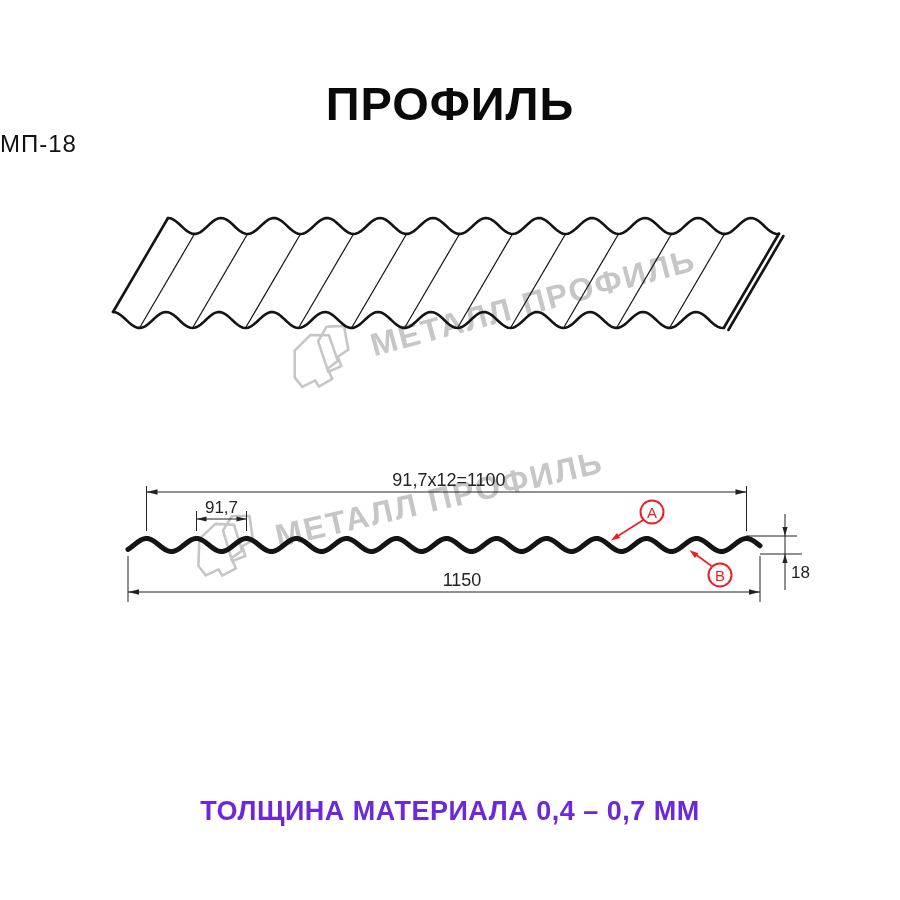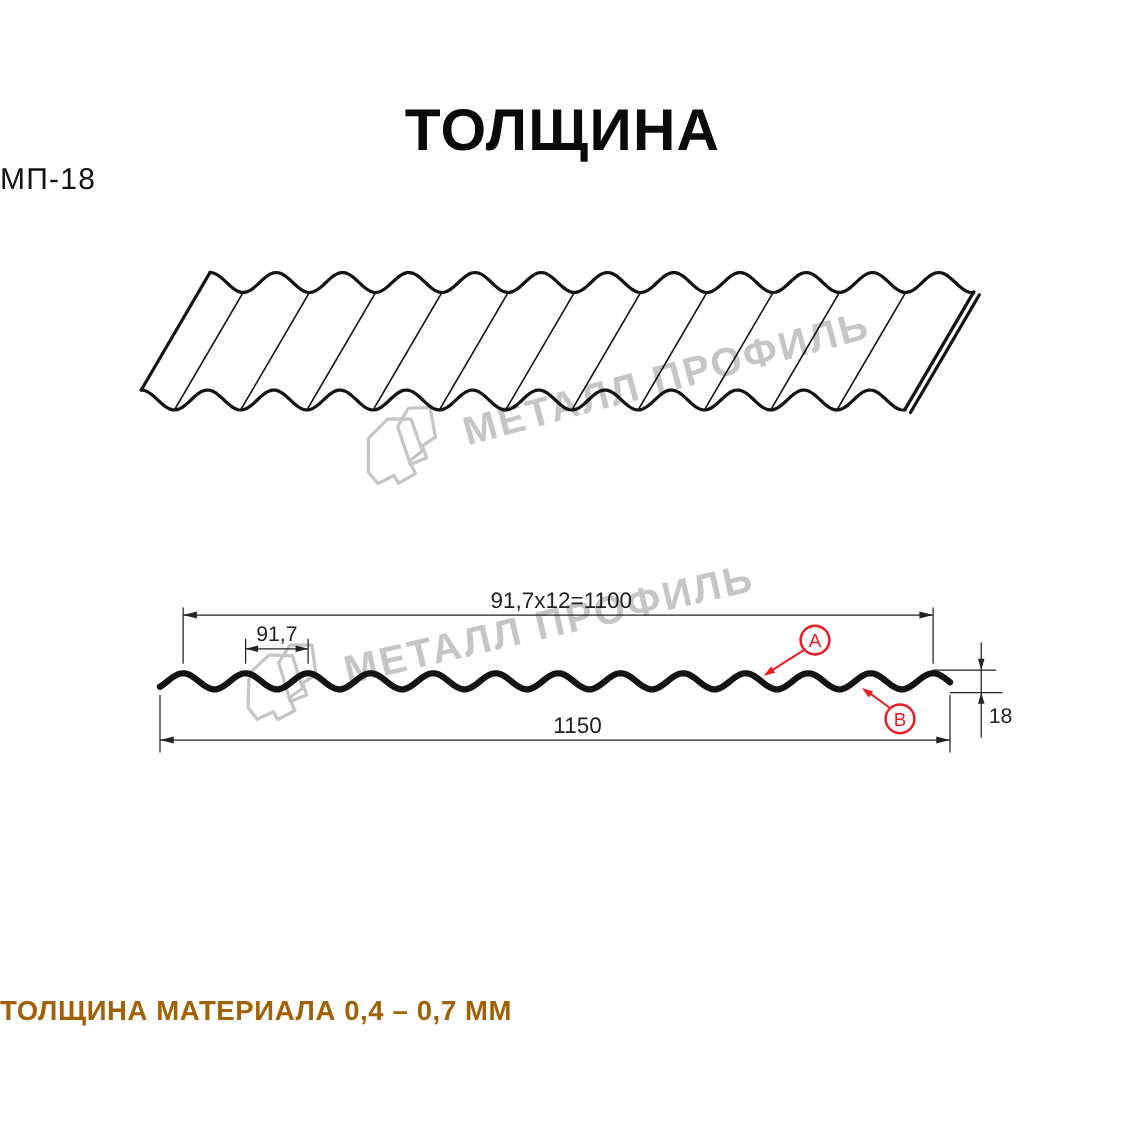--- a/index.html
+++ b/index.html
@@ -5,22 +5,22 @@
   :root{
     --ink:#141414; --dim:#232323; --red:#ed1c24; --wm:#c6c6c6; --bg:#ffffff;
   }
   html,body{margin:0;padding:0;background:#fff;}
   .stage{position:relative;width:900px;height:900px;background:var(--bg);overflow:hidden;
          font-family:"Liberation Sans",sans-serif;}
   .title{position:absolute;top:76px;left:0;width:100%;text-align:center;
          font-size:47px;font-weight:bold;letter-spacing:1px;color:#0a0a0a;z-index:3;}
   .subtitle{position:absolute;top:130px;left:0;width:100%;text-align:left;
          font-size:24px;font-weight:normal;letter-spacing:1px;color:#111;z-index:3;}
-  .footnote{position:absolute;top:796px;left:0;width:100%;
-         font-size:22px;font-weight:bold;letter-spacing:0.5px;color:#a16207;z-index:3;}
+  .footnote{position:absolute;top:796px;left:0;width:100%;text-align:center;
+         font-size:27px;font-weight:bold;letter-spacing:0.5px;color:#6d28d9;z-index:3;}
   .watermark{position:absolute;display:flex;align-items:center;gap:12px;
          transform-origin:0 50%;z-index:1;pointer-events:none;}
   .wm1{left:288px;top:337px;transform:rotate(-15deg);}
   .wm2{left:192px;top:525px;transform:rotate(-13deg);}
   .wm-text{font-weight:bold;font-size:32px;letter-spacing:2px;white-space:nowrap;color:var(--wm);}
   .wm-logo{width:74px;height:62px;}
   .wm-logo path{fill:none;stroke:var(--wm);stroke-width:2.6;stroke-linejoin:round;}
   .canvas{position:absolute;left:0;top:0;z-index:2;}
   .edge{fill:none;stroke:var(--ink);stroke-width:2.6;stroke-linecap:round;stroke-linejoin:round;}
   .thin{stroke:var(--ink);stroke-width:1.2;}
@@ -32,21 +32,21 @@
   .dimtxt.small{font-size:17px;}
   .redl{stroke:var(--red);stroke-width:1.6;fill:none;}
   .redc{fill:none;stroke:var(--red);stroke-width:2;}
   .redt{font-family:"Liberation Sans",sans-serif;font-size:15px;fill:var(--red);}
 </style>
 </head>
 <body>
 
 <div class="stage">
 
-  <div class="title">ТОЛЩИНА</div>
+  <div class="title">ПРОФИЛЬ</div>
   <div class="subtitle">МП-18</div>
 
   <div class="watermark wm1">
     <svg class="wm-logo" viewBox="0 0 74 62">
       <path d="M4 42 L11 16 L30 5 L48 10 L50 37 L38 42 L40 53 L25 57 L23 50 L9 53 Z"></path>
       <path d="M36 13 L48 1 L65 5 L63 29 L51 33 L52 43 L38 45 Z"></path>
     </svg>
     <span class="wm-text">МЕТАЛЛ ПРОФИЛЬ</span>
   </div>
 

